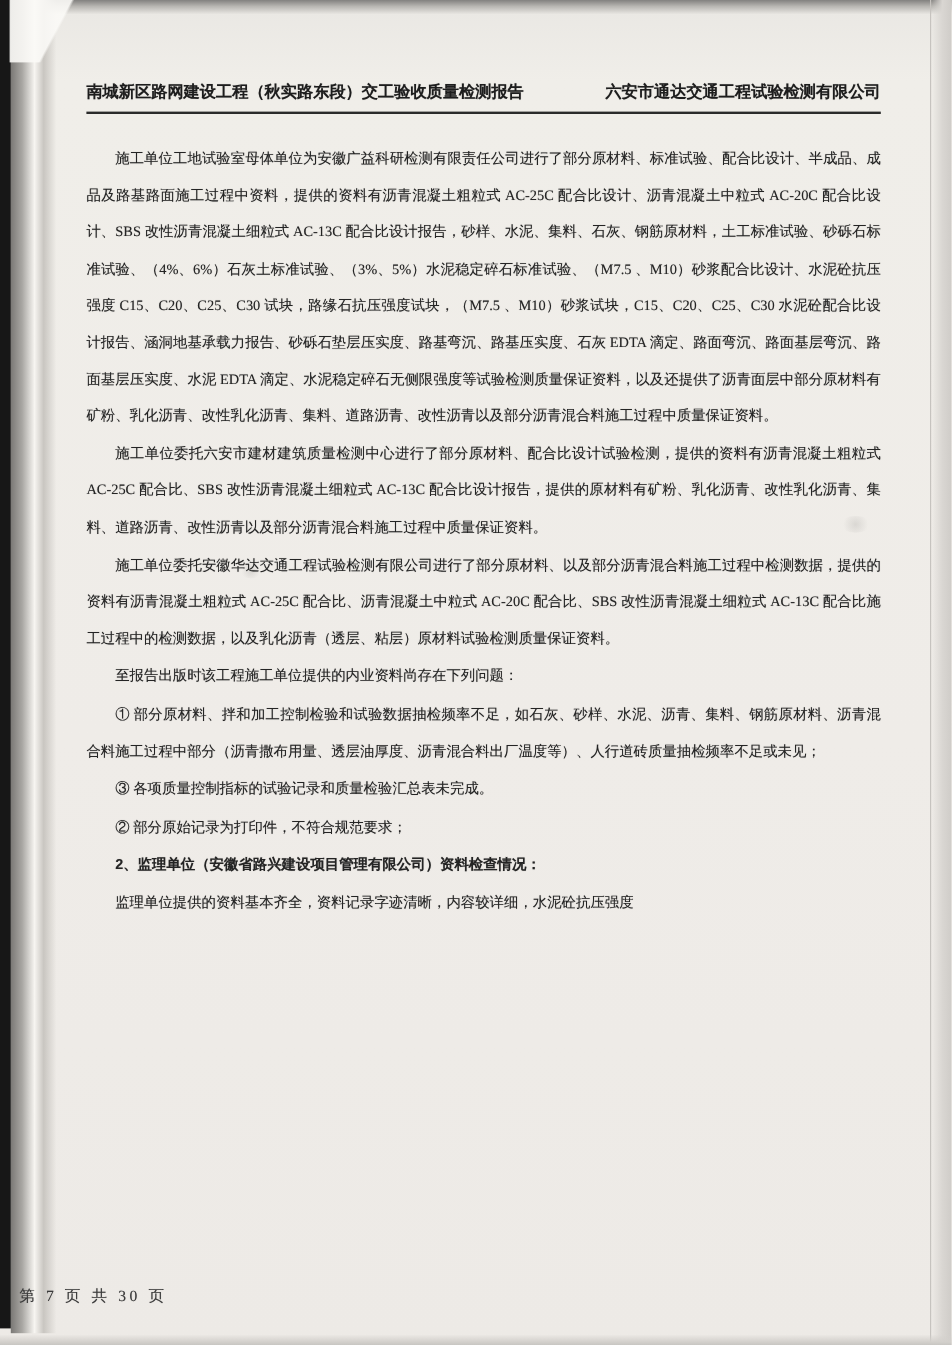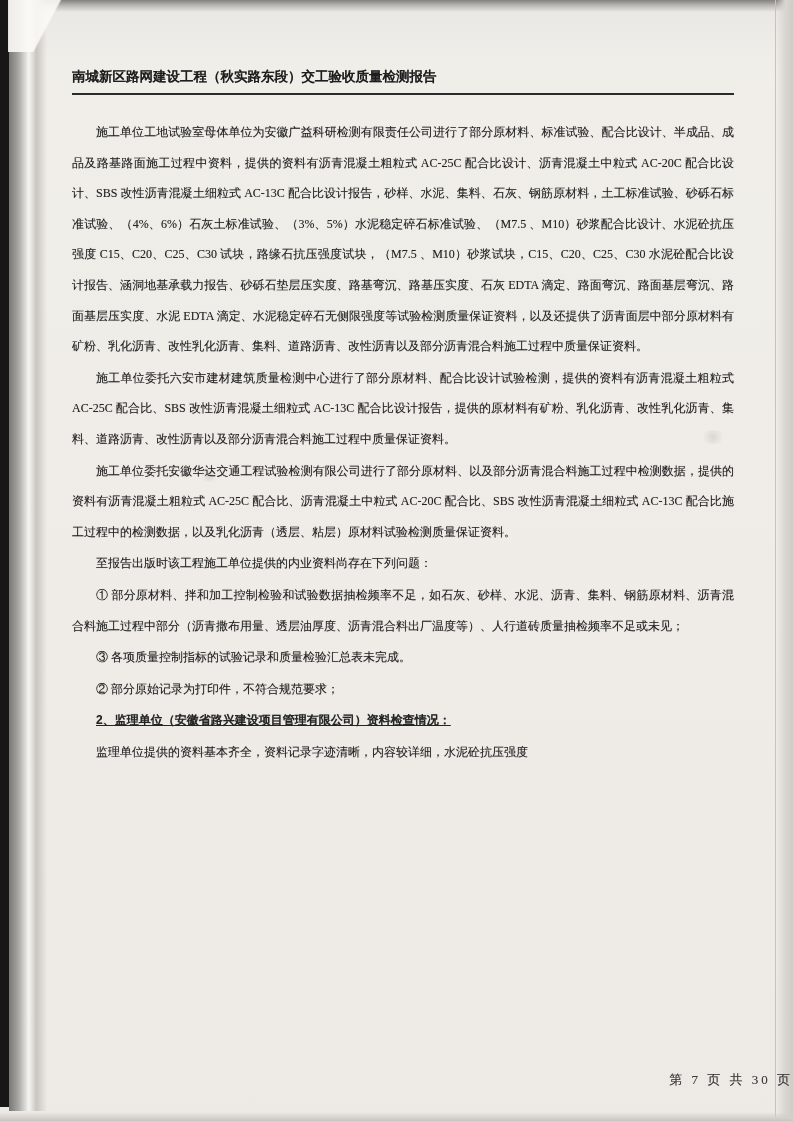--- a/index.html
+++ b/index.html
@@ -63,25 +63,24 @@
     margin-top: 22px;
     font-size: 12px; line-height: 30.6px;
     text-align: justify;
     color: #242424;
     text-shadow: 0 0 .7px rgba(40,40,40,.4);
   }
   .doc-body p { margin: 1px 0; text-indent: 2em; }
   .doc-body p.heading {
     font-family: "Liberation Sans", "DejaVu Sans", sans-serif;
     font-weight: bold;
-    text-decoration: underline;
   }
   .doc-footer {
     position: absolute; left: 16px; right: 0; bottom: 32px;
-    text-align: right;
+    text-align: left;
     font-size: 13px; letter-spacing: 3px; color: #3a3a3a;
     text-shadow: 0 0 .6px rgba(40,40,40,.4);
   }
 </style>
 </head>
 <body>
 
 <div class="page">
 
   <div class="edge-top"></div>
@@ -89,20 +88,21 @@
   <div class="edge-left-black"></div>
   <div class="corner-curl"></div>
   <div class="edge-right"></div>
   <div class="edge-bottom"></div>
   <div class="smudge s1"></div>
   <div class="smudge s2"></div>
 
   <div class="content">
     <div class="doc-header">
       <span>南城新区路网建设工程（秋实路东段）交工验收质量检测报告</span>
+      <span>六安市通达交通工程试验检测有限公司</span>
     </div>
     <div class="doc-body">
         <p class="para">施工单位工地试验室母体单位为安徽广益科研检测有限责任公司进行了部分原材料、标准试验、配合比设计、半成品、成品及路基路面施工过程中资料，提供的资料有沥青混凝土粗粒式 AC-25C 配合比设计、沥青混凝土中粒式 AC-20C 配合比设计、SBS 改性沥青混凝土细粒式 AC-13C 配合比设计报告，砂样、水泥、集料、石灰、钢筋原材料，土工标准试验、砂砾石标准试验、（4%、6%）石灰土标准试验、（3%、5%）水泥稳定碎石标准试验、（M7.5 、M10）砂浆配合比设计、水泥砼抗压强度 C15、C20、C25、C30 试块，路缘石抗压强度试块，（M7.5 、M10）砂浆试块，C15、C20、C25、C30 水泥砼配合比设计报告、涵洞地基承载力报告、砂砾石垫层压实度、路基弯沉、路基压实度、石灰 EDTA 滴定、路面弯沉、路面基层弯沉、路面基层压实度、水泥 EDTA 滴定、水泥稳定碎石无侧限强度等试验检测质量保证资料，以及还提供了沥青面层中部分原材料有矿粉、乳化沥青、改性乳化沥青、集料、道路沥青、改性沥青以及部分沥青混合料施工过程中质量保证资料。</p>
         <p class="para">施工单位委托六安市建材建筑质量检测中心进行了部分原材料、配合比设计试验检测，提供的资料有沥青混凝土粗粒式 AC-25C 配合比、SBS 改性沥青混凝土细粒式 AC-13C 配合比设计报告，提供的原材料有矿粉、乳化沥青、改性乳化沥青、集料、道路沥青、改性沥青以及部分沥青混合料施工过程中质量保证资料。</p>
         <p class="para">施工单位委托安徽华达交通工程试验检测有限公司进行了部分原材料、以及部分沥青混合料施工过程中检测数据，提供的资料有沥青混凝土粗粒式 AC-25C 配合比、沥青混凝土中粒式 AC-20C 配合比、SBS 改性沥青混凝土细粒式 AC-13C 配合比施工过程中的检测数据，以及乳化沥青（透层、粘层）原材料试验检测质量保证资料。</p>
         <p class="para">至报告出版时该工程施工单位提供的内业资料尚存在下列问题：</p>
         <p class="para">① 部分原材料、拌和加工控制检验和试验数据抽检频率不足，如石灰、砂样、水泥、沥青、集料、钢筋原材料、沥青混合料施工过程中部分（沥青撒布用量、透层油厚度、沥青混合料出厂温度等）、人行道砖质量抽检频率不足或未见；</p>
         <p class="para">③ 各项质量控制指标的试验记录和质量检验汇总表未完成。</p>
         <p class="para">② 部分原始记录为打印件，不符合规范要求；</p>
         <p class="heading">2、监理单位（安徽省路兴建设项目管理有限公司）资料检查情况：</p>

